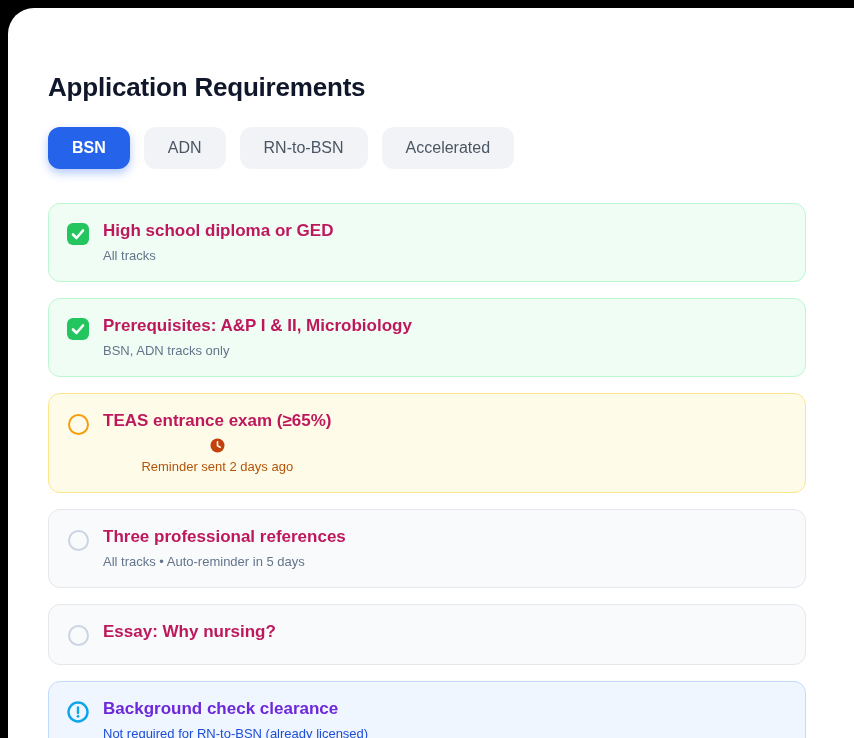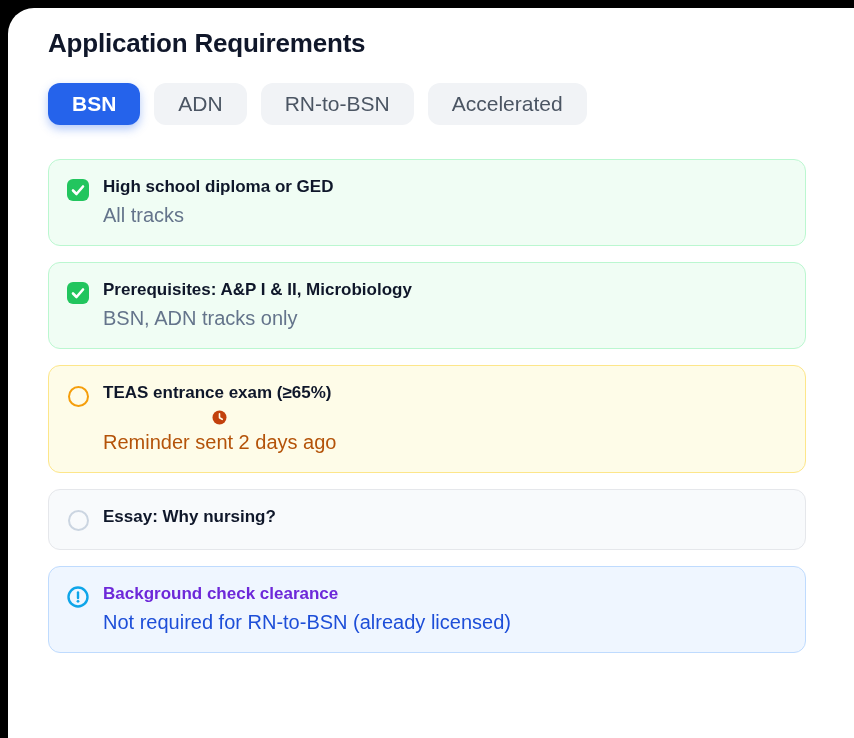--- a/index.html
+++ b/index.html
@@ -8,42 +8,42 @@
     background: #000;
     font-family: "Liberation Sans", sans-serif;
     overflow: hidden;
   }
   .panel {
     position: absolute;
     top: 8px; left: 8px;
     width: 846px; height: 730px;
     background: #ffffff;
     border-top-left-radius: 26px;
-    padding: 20px 48px 0 40px;
+    padding: 64px 48px 0 40px;
     overflow: hidden;
   }
   .page-title {
     font-size: 26px;
     font-weight: 700;
     color: #10172a;
     letter-spacing: -0.2px;
     margin-bottom: 24px;
   }
   .tabs {
     display: flex;
     gap: 14px;
     margin-bottom: 34px;
   }
   .tab {
     height: 42px;
     padding: 0 24px;
     display: flex;
     align-items: center;
     border-radius: 12px;
-    font-size: 21px;
+    font-size: 16px;
     background: #f1f3f6;
     color: #4b5563;
     cursor: pointer;
     border: none;
     font-family: "Liberation Sans", sans-serif;
   }
   .tab.active {
     background: #2563eb;
     color: #ffffff;
     font-weight: 600;
@@ -78,24 +78,24 @@
   .circle-outline {
     border-radius: 50%;
     border: 2.5px solid #cbd5e1;
     width: 21px; height: 21px;
   }
   .circle-outline.warn { border-color: #f59e0b; }
   .card-text { display: flex; flex-direction: column; gap: 7px; }
   .card-title {
     font-size: 17px;
     font-weight: 700;
-    color: #0f172a;
+    color: #be185d;
   }
   .card-sub {
-    font-size: 20px;
+    font-size: 13px;
     color: #64748b;
     display: flex;
     align-items: center;
     gap: 6px;
   }
   .card--warn .card-sub { color: #b45309; font-weight: 500; flex-direction: column; }
   .card--info .card-title { color: #6d28d9; }
   .card--info .card-sub { color: #1d4ed8; }
 </style>
 </head>
@@ -151,20 +151,29 @@
             <svg width="15" height="15" viewBox="0 0 15 15">
               <circle cx="7.5" cy="7.5" r="7" fill="#c2410c"></circle>
               <polyline points="7.5,3.8 7.5,7.8 10.2,9.3" fill="none" stroke="#fefce8" stroke-width="1.6" stroke-linecap="round" stroke-linejoin="round"></polyline>
             </svg>
           </span>
           <span>Reminder sent 2 days ago</span>
         </div>
       </div>
     </div>
 
+    <div class="card">
+      <span class="icon">
+        <span class="circle-outline"></span>
+      </span>
+      <div class="card-text">
+        <div class="card-title">Three professional references</div>
+        <div class="card-sub">All tracks • Auto-reminder in 5 days</div>
+      </div>
+    </div>
 
     <div class="card">
       <span class="icon">
         <span class="circle-outline"></span>
       </span>
       <div class="card-text">
         <div class="card-title">Essay: Why nursing?</div>
       </div>
     </div>
 

